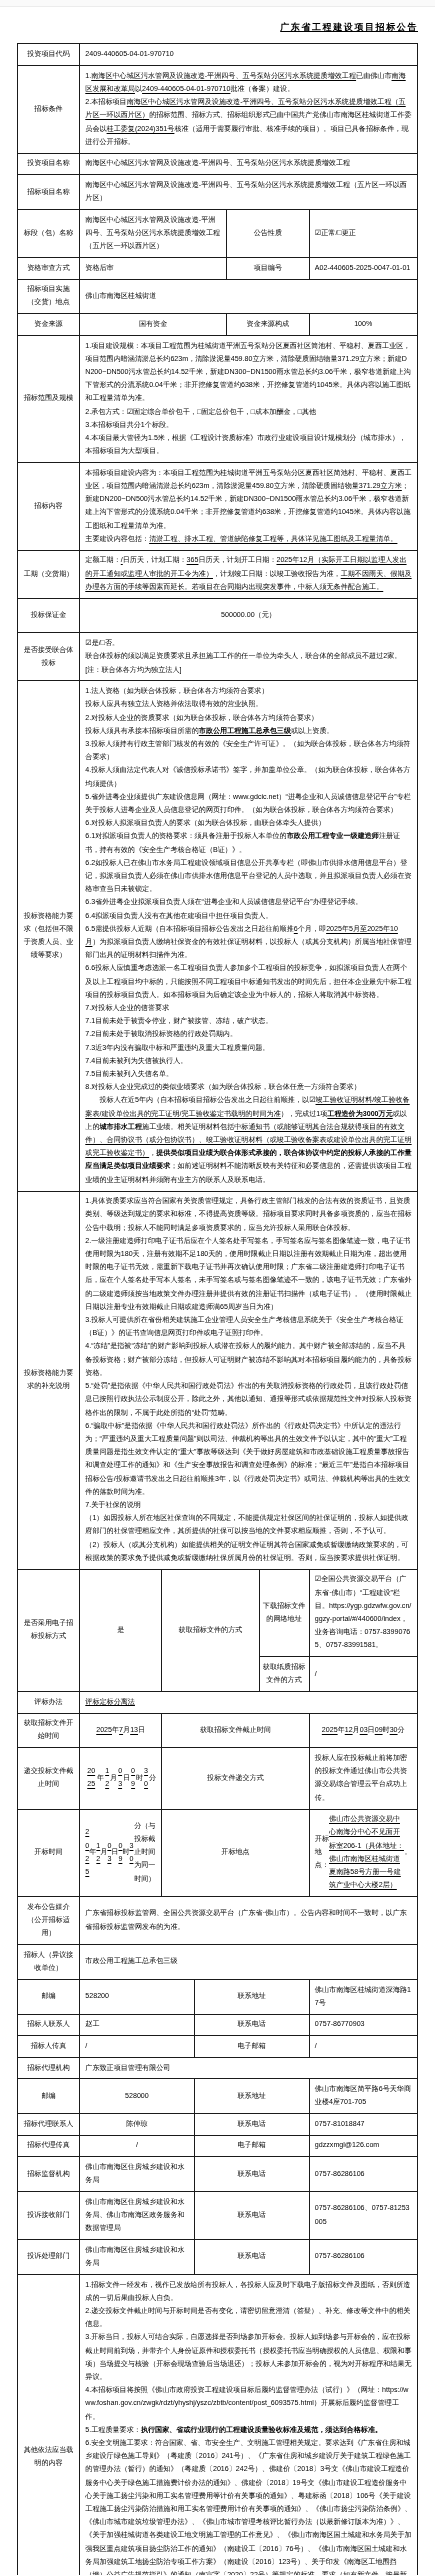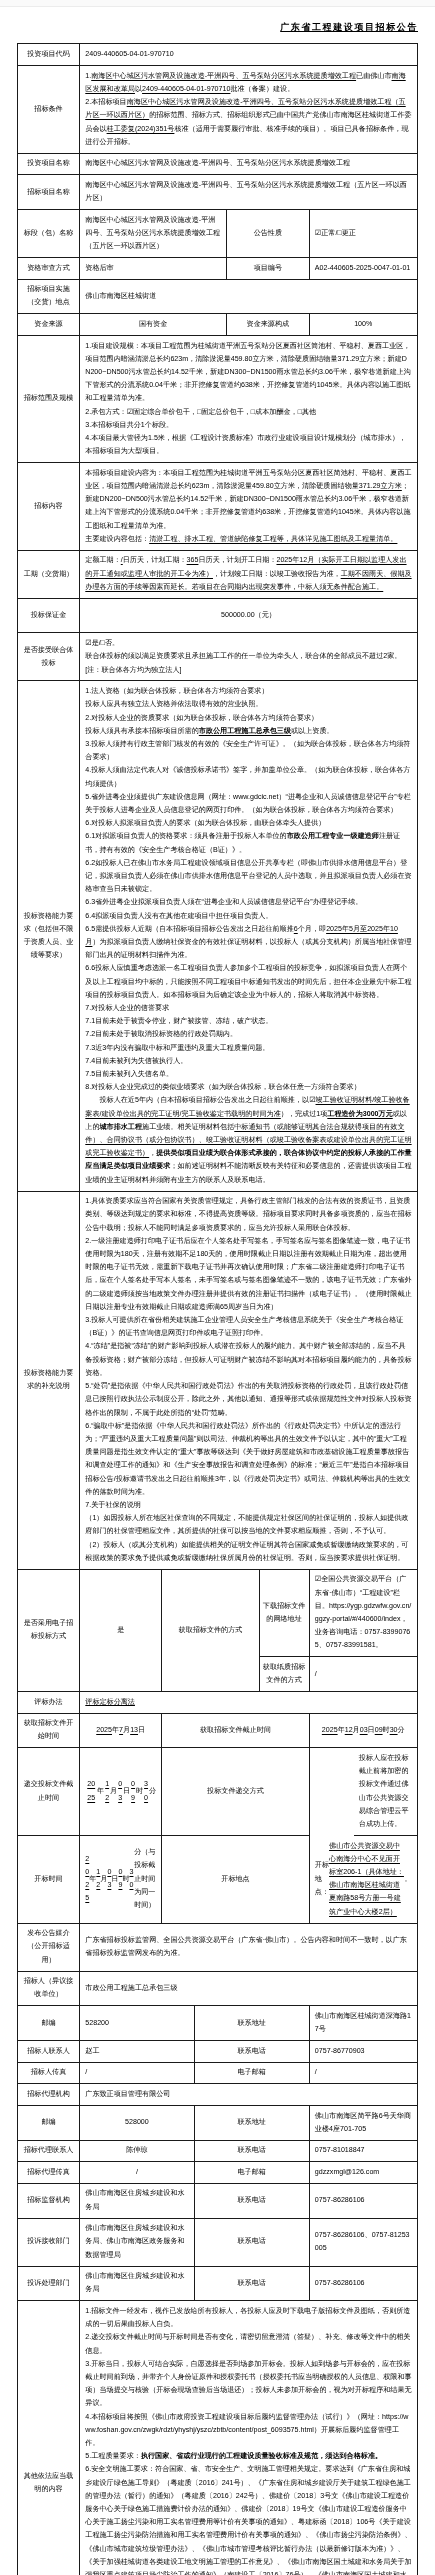--- a/index.html
+++ b/index.html
@@ -105,21 +105,21 @@
       <div class="trow">
         <div class="cell lbl" style="grid-column: 1 / span 1;">获取招标文件开始时间</div>
         <div class="cell ac" style="grid-column: 2 / span 1;"><u>2025</u>年<u>7</u>月<u>13</u>日</div>
         <div class="cell lbl" style="grid-column: 3 / span 4;">获取招标文件截止时间</div>
         <div class="cell ac" style="grid-column: 7 / span 1;"><u>2025</u>年<u>12</u>月<u>03</u>日<u>09</u>时<u>30</u>分</div>
       </div>
       <div class="trow">
         <div class="cell lbl" style="grid-column: 1 / span 1;">递交投标文件截止时间</div>
         <div class="cell ac" style="grid-column: 2 / span 1;"><u>2025</u>年<u>12</u>月<u>03</u>日<u>09</u>时<u>30</u>分</div>
         <div class="cell lbl" style="grid-column: 3 / span 4;">投标文件递交方式</div>
-        <div class="cell av" style="grid-column: 7 / span 1; margin-left: 44px;">投标人应在投标截止前将加密的投标文件通过佛山市公共资源交易综合管理云平台成功上传。</div>
+        <div class="cell av" style="grid-column: 7 / span 1;">投标人应在投标截止前将加密的投标文件通过佛山市公共资源交易综合管理云平台成功上传。</div>
       </div>
       <div class="trow">
         <div class="cell lbl" style="grid-column: 1 / span 1;">开标时间</div>
         <div class="cell ac" style="grid-column: 2 / span 1;"><u>2025</u>年<u>12</u>月<u>03</u>日<u>09</u>时<u>30</u>分（与投标截止时间为同一时间）</div>
         <div class="cell lbl" style="grid-column: 3 / span 4; text-align: center;">开标地点</div>
         <div class="cell av" style="grid-column: 7 / span 1;">开标地点：<u>佛山市公共资源交易中心南海分中心不见面开标室206-1（具体地址：佛山市南海区桂城街道夏南路58号方册一号建筑产业中心大楼2层）</u>。</div>
       </div>
       <div class="trow">
         <div class="cell lbl" style="grid-column: 1 / span 1;">发布公告媒介（公开招标适用）</div>
         <div class="cell av" style="grid-column: 2 / span 6;">广东省招标投标监管网、全国公共资源交易平台（广东省·佛山市）。公告内容和时间不一致时，以广东省招标投标监管网发布的为准。</div>

